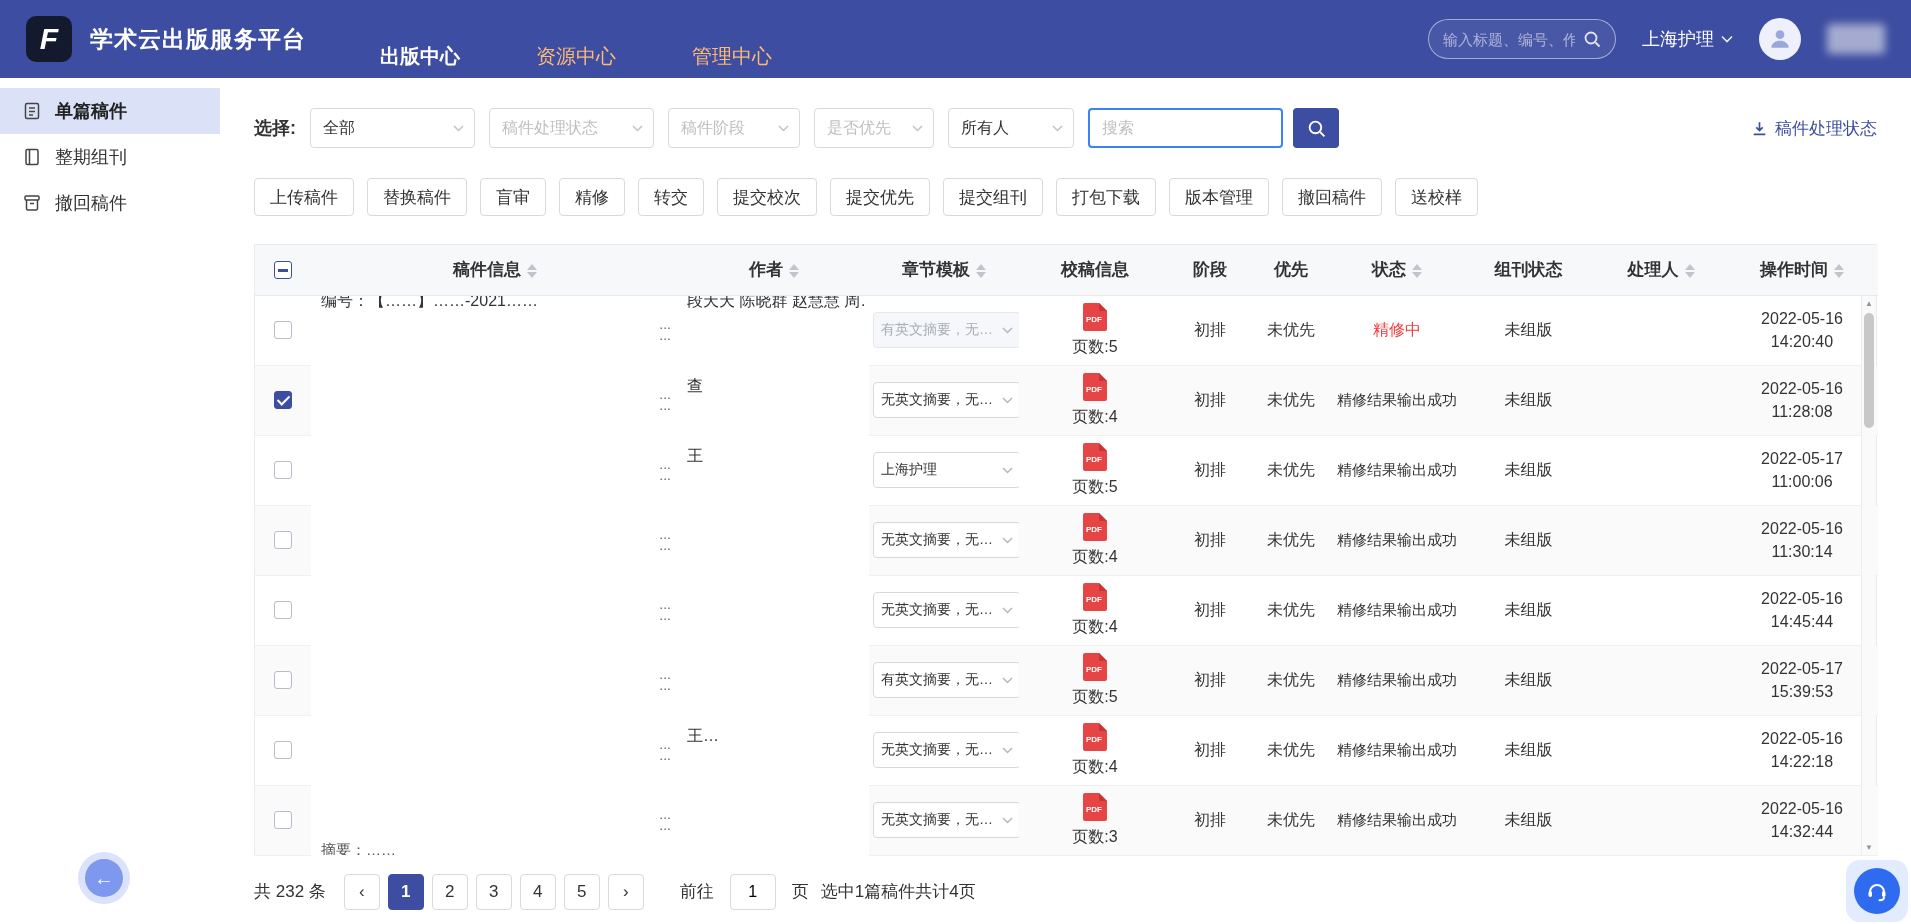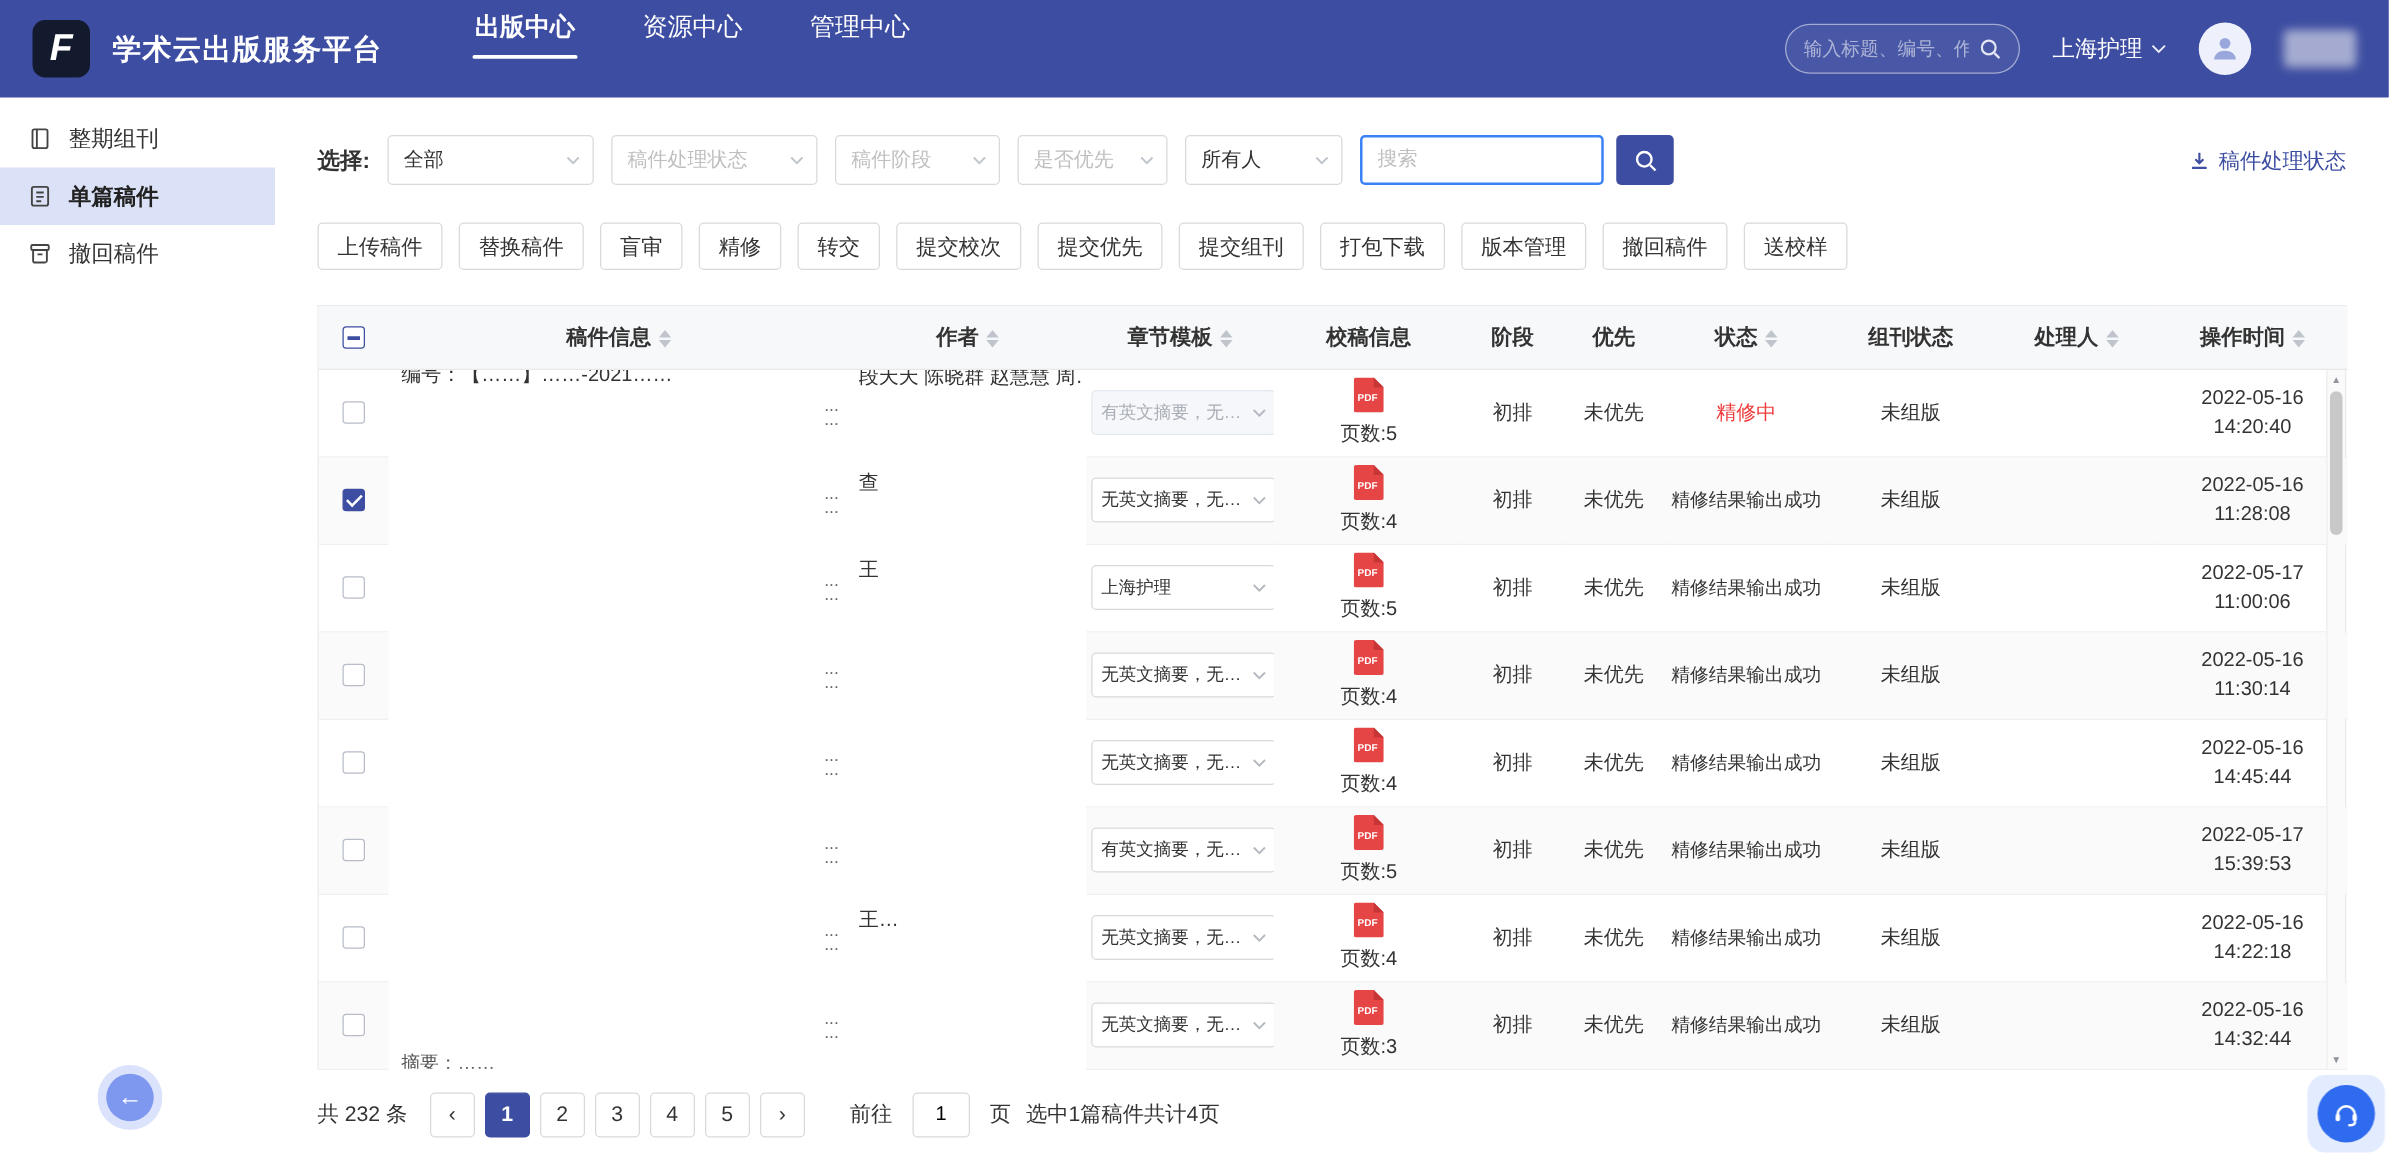--- a/index.html
+++ b/index.html
@@ -3,22 +3,22 @@
 <meta charset="utf-8">
 <style>
 *{box-sizing:border-box;margin:0;padding:0}
 html,body{width:1911px;height:924px;overflow:hidden}
 body{font-family:"Liberation Sans","DejaVu Sans",sans-serif;background:#e9e9eb;color:#333}
 
 
 .navbar{position:fixed;top:0;left:0;right:0;height:78px;background:#3d4da1;display:flex;align-items:center;padding:0 26px;z-index:20}
 .logo{width:46px;height:46px;border-radius:10px;background:#141a2e;color:#fff;font-style:italic;font-weight:bold;font-size:30px;display:flex;align-items:center;justify-content:center}
 .app-title{color:#fff;font-size:23px;font-weight:bold;margin-left:18px;letter-spacing:1px;white-space:nowrap}
-.nav-menu{display:flex;gap:50px;margin-left:72px;align-items:flex-start;height:100%}
-.nav-item{color:#ffffff;font-size:20px;cursor:pointer;position:relative;padding:8px 2px;white-space:nowrap}
+.nav-menu{display:flex;gap:72px;margin-left:72px;align-items:flex-end;height:100%}
+.nav-item{color:#fdba74;font-size:20px;cursor:pointer;position:relative;padding:8px 2px;white-space:nowrap}
 .nav-item.active{color:#fff;font-weight:bold}
 .nav-item.active::after{content:"";position:absolute;left:0;right:0;bottom:-4px;height:3px;background:#fff;border-radius:2px}
 .nav-right{margin-left:auto;display:flex;align-items:center;gap:26px}
 .nav-search{width:188px;height:40px;border:1px solid rgba(255,255,255,.5);border-radius:20px;display:flex;align-items:center;padding:0 14px;gap:8px;background:rgba(255,255,255,.06)}
 .nav-search input{flex:1;background:transparent;border:none;outline:none;color:#fff;font-size:15px;min-width:0;font-family:inherit}
 .nav-search input::placeholder{color:rgba(255,255,255,.55)}
 .nav-search-icon{display:flex;align-items:center}
 .org{color:#fff;font-size:18px;display:flex;align-items:center;gap:7px;cursor:pointer;white-space:nowrap}
 .org .chev{color:rgba(255,255,255,.85);display:flex;align-items:center}
 .avatar{width:42px;height:42px;border-radius:50%;background:#eef1fb;display:flex;align-items:center;justify-content:center;cursor:pointer}
@@ -136,37 +136,37 @@
       <svg width="26" height="26" viewBox="0 0 24 24" fill="#9aa7dc">
           <circle cx="12" cy="8" r="4"></circle>
           <path d="M4 20c0-4 3.6-6.5 8-6.5s8 2.5 8 6.5z"></path>
         </svg>
     </div>
     <div class="redacted"></div>
   </div>
 </header>
 
 <aside class="sidebar">
+    <div class="side-item active">
+      <span class="side-icon">
+        <svg width="20" height="20" viewBox="0 0 20 20" fill="none" stroke="currentColor" stroke-width="1.5">
+          <rect x="3.5" y="2.5" width="13" height="15" rx="1.5"></rect>
+          <path d="M7 7h6M7 10.5h6M7 14h4"></path>
+        </svg>
+      </span>
+      <span>单篇稿件</span>
+    </div>
     <div class="side-item">
       <span class="side-icon">
         <svg width="20" height="20" viewBox="0 0 20 20" fill="none" stroke="currentColor" stroke-width="1.5">
           <rect x="4" y="2.5" width="12" height="15" rx="1.5"></rect>
           <path d="M7.5 2.5v15"></path>
         </svg>
       </span>
       <span>整期组刊</span>
-    </div>
-    <div class="side-item active">
-      <span class="side-icon">
-        <svg width="20" height="20" viewBox="0 0 20 20" fill="none" stroke="currentColor" stroke-width="1.5">
-          <rect x="3.5" y="2.5" width="13" height="15" rx="1.5"></rect>
-          <path d="M7 7h6M7 10.5h6M7 14h4"></path>
-        </svg>
-      </span>
-      <span>单篇稿件</span>
     </div>
     <div class="side-item">
       <span class="side-icon">
         <svg width="20" height="20" viewBox="0 0 20 20" fill="none" stroke="currentColor" stroke-width="1.5">
           <rect x="3" y="3" width="14" height="4" rx="1"></rect>
           <path d="M4.5 7v8.5a1.5 1.5 0 0 0 1.5 1.5h8a1.5 1.5 0 0 0 1.5-1.5V7M8 10.5h4"></path>
         </svg>
       </span>
       <span>撤回稿件</span>
     </div>

